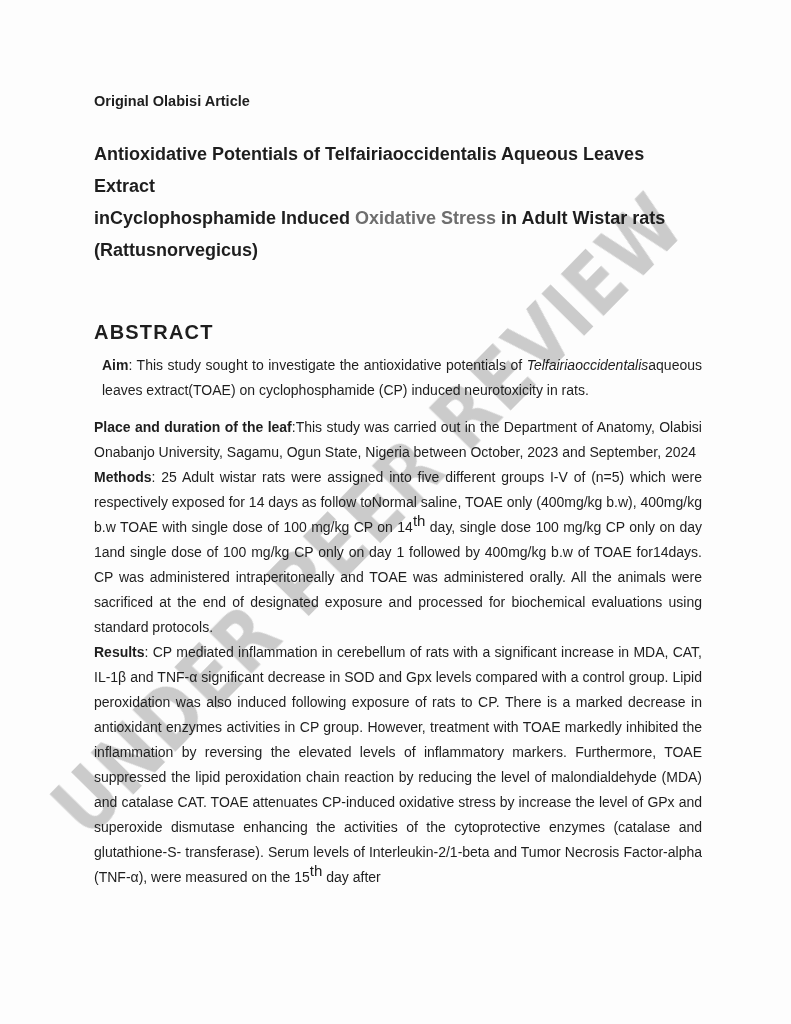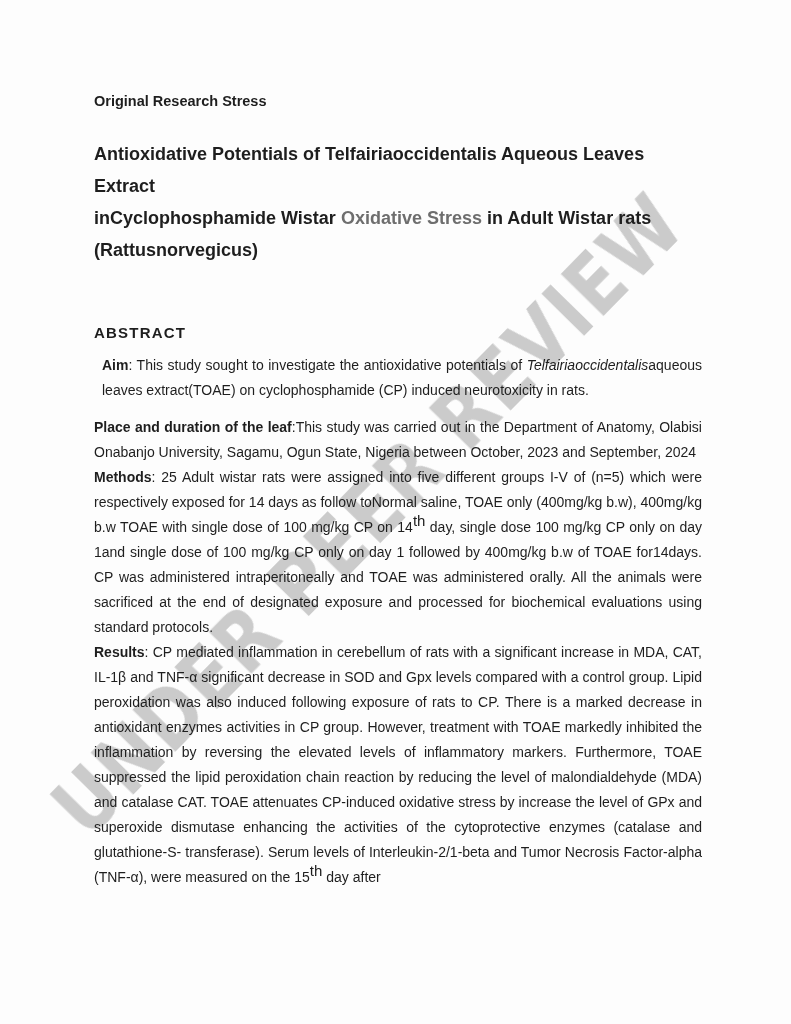--- a/index.html
+++ b/index.html
@@ -45,21 +45,21 @@
   }
   .title {
     font-weight: 700;
     font-size: 18px;
     line-height: 32px;
     margin: 0 0 58px 0;
   }
   .title .gray { color: #6e6e6e; }
   .abstract-heading {
     font-weight: 700;
-    font-size: 15px;
+    font-size: 20px;
     letter-spacing: 1.2px;
     line-height: 17px;
     margin: 12px 0 12px 0;
   }
   .para {
     font-size: 14px;
     line-height: 25px;
     text-align: justify;
     margin: 0;
   }
@@ -75,25 +75,25 @@
 </style>
 </head>
 <body>
 
 <div class="page">
 
   <div class="watermark">UNDER PEER REVIEW</div>
 
   <div class="content">
 
-    <p class="article-type">Original Research Stress</p>
+    <p class="article-type">Original Olabisi Article</p>
 
     <h1 class="title">
       <span class="title-line1">Antioxidative Potentials of Telfairiaoccidentalis Aqueous Leaves Extract</span><br>
-      <span><span>inCyclophosphamide Wistar </span><span class="gray">Oxidative Stress</span><span> in Adult Wistar rats (Rattusnorvegicus)</span></span>
+      <span><span>inCyclophosphamide Induced </span><span class="gray">Oxidative Stress</span><span> in Adult Wistar rats (Rattusnorvegicus)</span></span>
     </h1>
 
     <h2 class="abstract-heading">ABSTRACT</h2>
 
     <p class="para gap-after"><span class="b">Aim</span><span>: </span><span>This study sought to investigate the antioxidative potentials of </span><span class="it">Telfairiaoccidentalis</span><span>aqueous leaves extract(TOAE) on cyclophosphamide (CP) induced neurotoxicity in rats.</span></p>
 
 
     <p class="para"><span class="b">Place and duration of the leaf</span><span>:</span><span>This study was carried out in the Department of Anatomy, Olabisi Onabanjo University, Sagamu, Ogun State, Nigeria between October, 2023 and September, 2024</span></p>
 
     <p class="para"><span class="b">Methods</span><span>: </span><span>25 Adult wistar rats were assigned into five different groups I-V of (n=5) which were respectively exposed for 14 days as follow toNormal saline, TOAE only (400mg/kg b.w), 400mg/kg b.w TOAE with single dose of 100 mg/kg CP on 14</span><sup>th</sup><span> day, single dose 100 mg/kg CP only on day 1and single dose of 100 mg/kg CP only on day 1 followed by 400mg/kg b.w of TOAE for14days. CP was administered intraperitoneally and TOAE was administered orally. All the animals were sacrificed at the end of designated exposure and processed for biochemical evaluations using standard protocols.</span></p>

